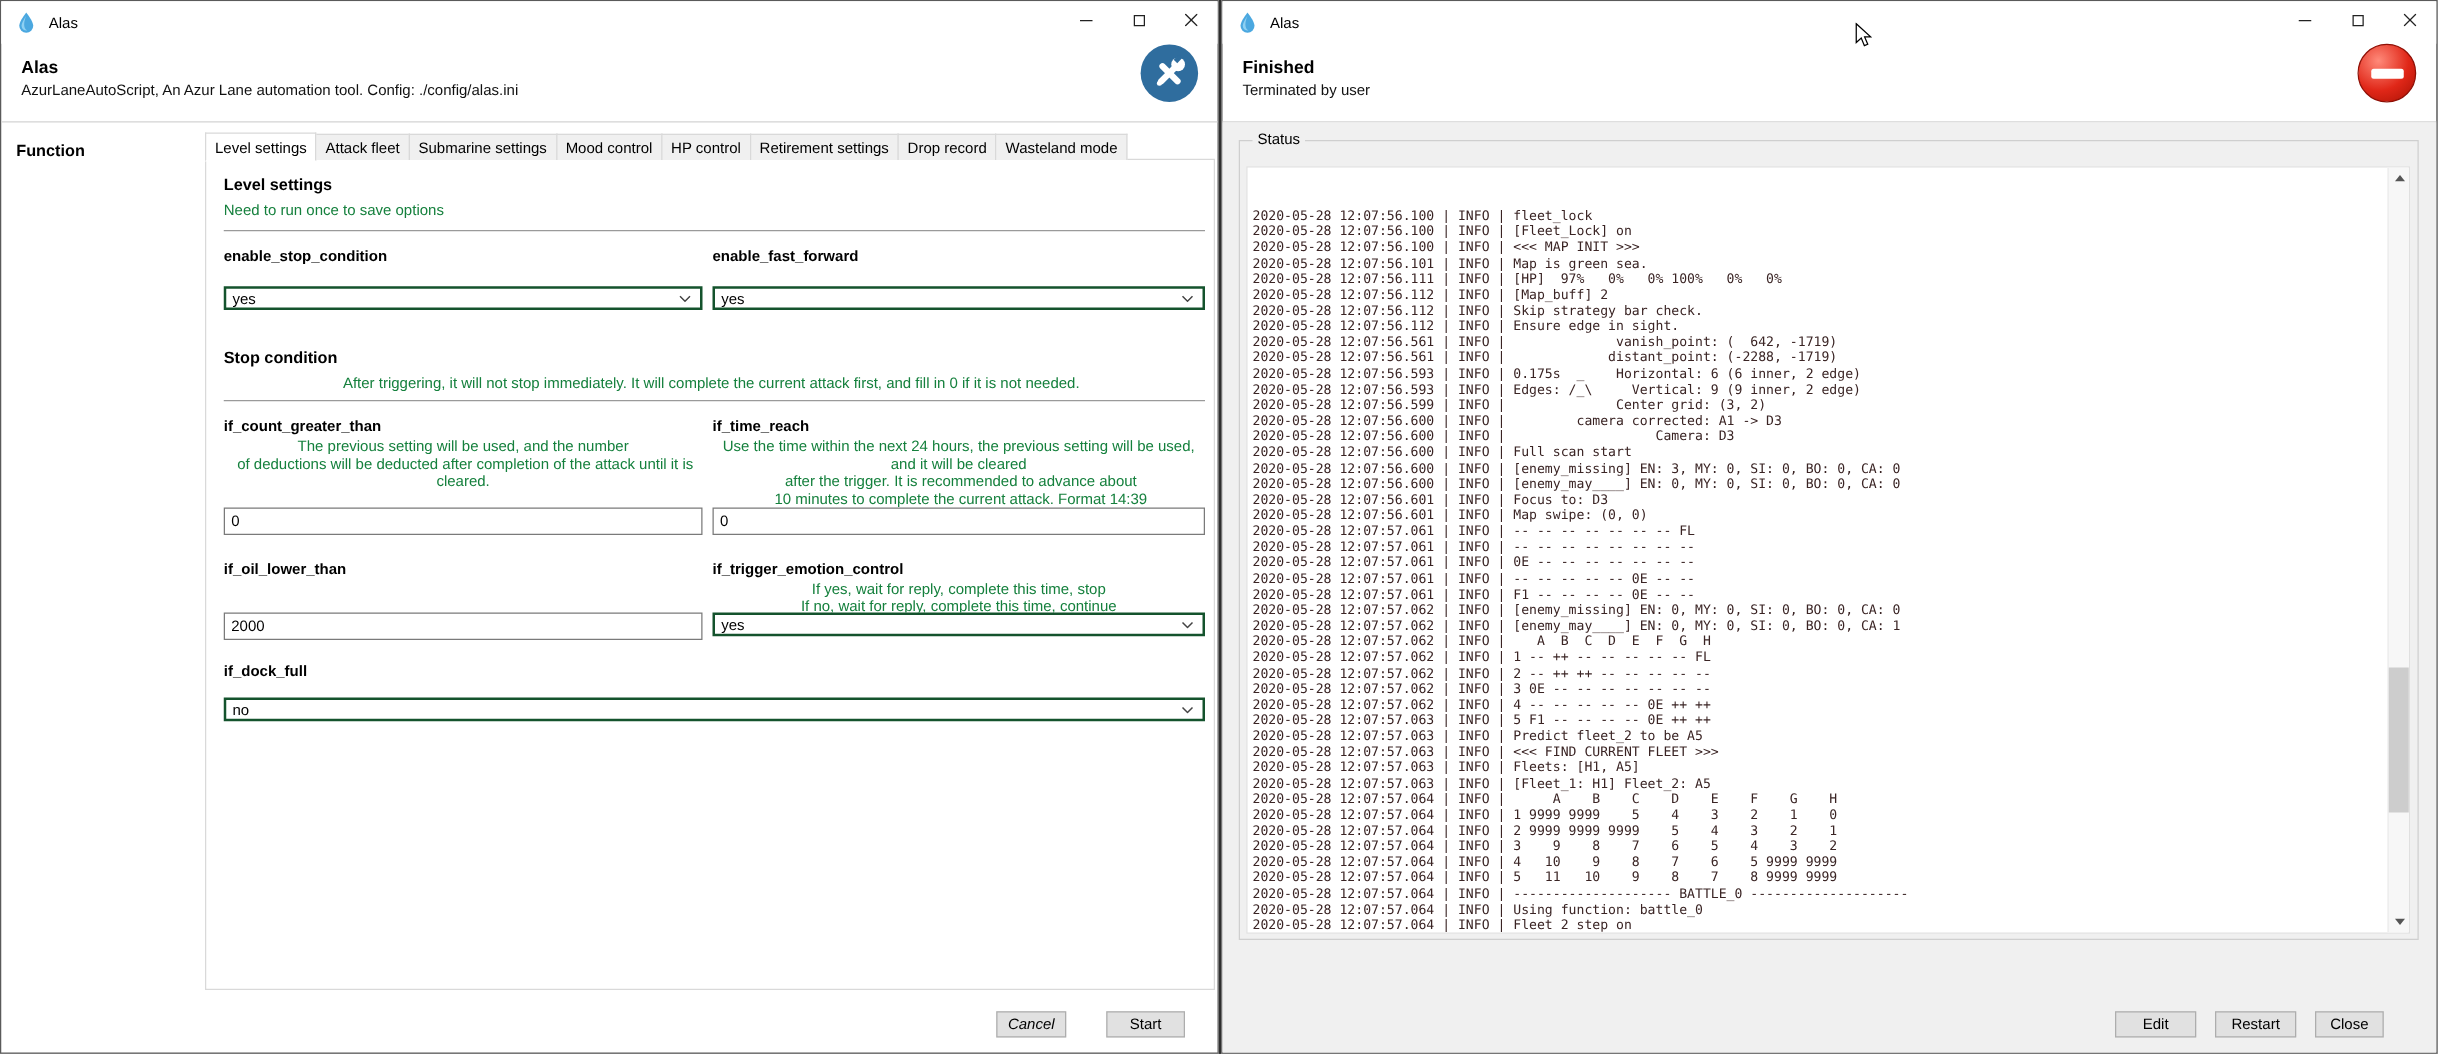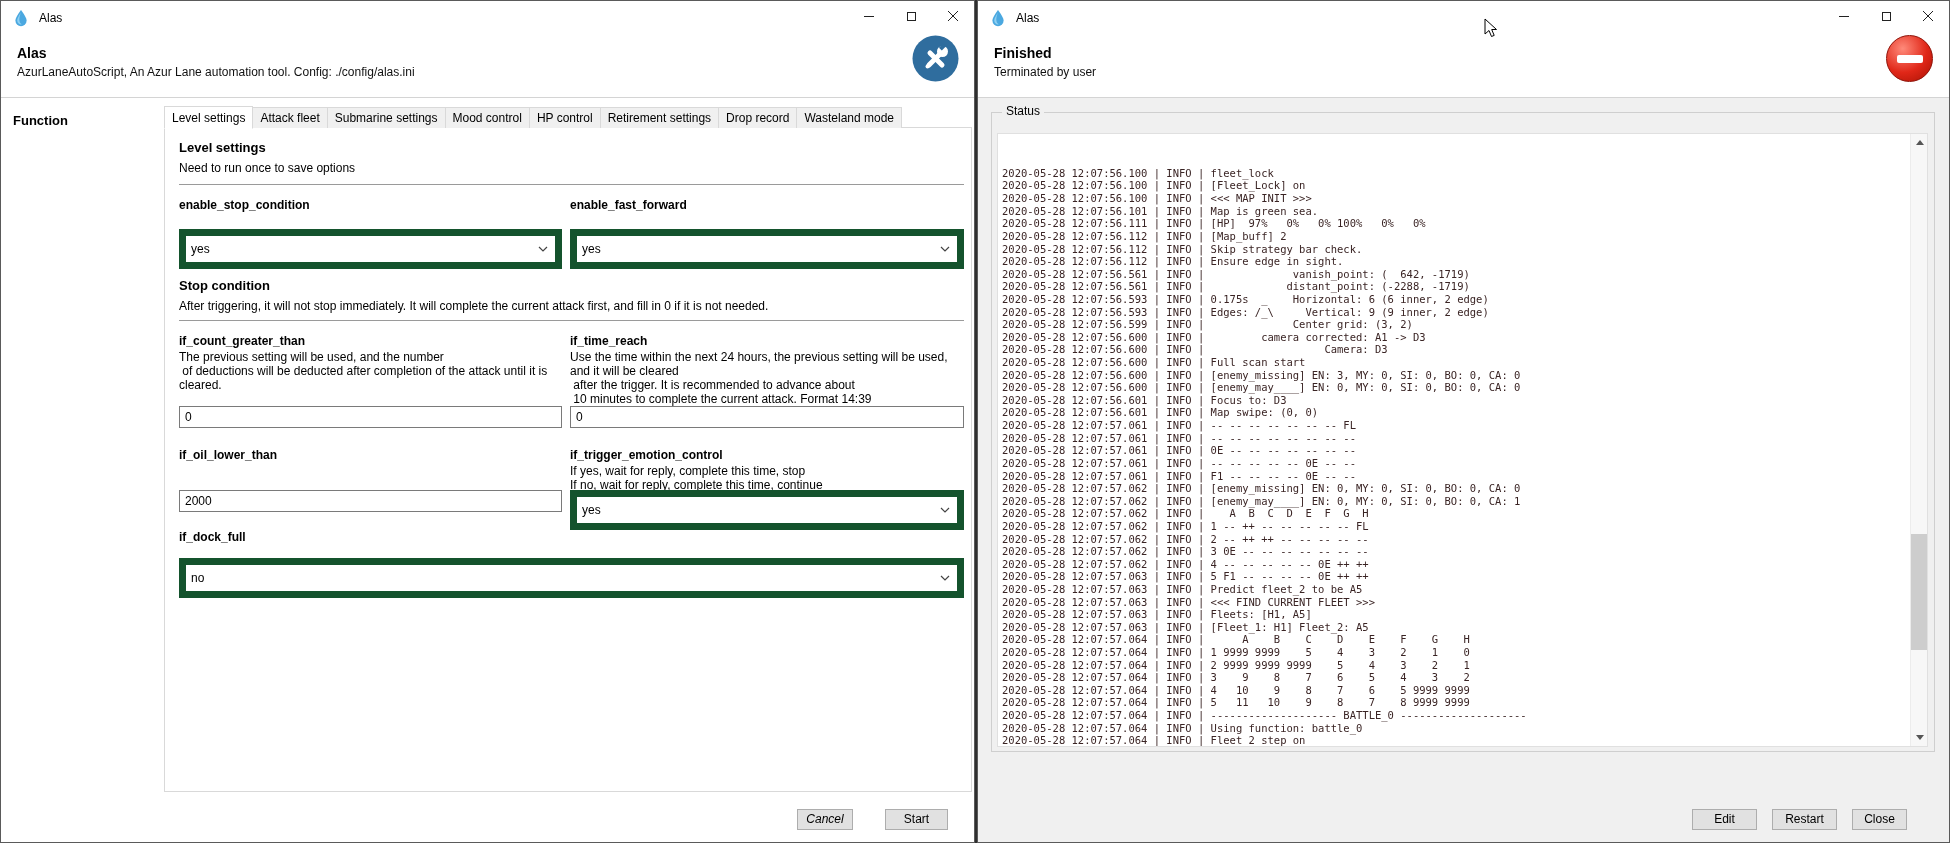--- a/index.html
+++ b/index.html
@@ -36,26 +36,26 @@
   
   .tabbar { position:absolute; left:163px; top:104px; display:flex; align-items:flex-end; height:23px; z-index:2; }
   .tab { background:#f0f0f0; border:1px solid #d9d9d9; border-bottom:none; padding:3px 7px 4px 7px;
     font-size:12px; margin-right:-1px; height:21px; }
   .tab.active { background:#fff; height:23px; padding-top:4px; border-bottom:1px solid #fff; margin-bottom:-1px; position:relative; z-index:3; }
   .tab-panel { position:absolute; left:163px; top:126px; width:808px; height:665px;
     background:#fff; border:1px solid #d9d9d9; }
 
   .fld-label { position:absolute; font-weight:bold; font-size:12px; }
   .sec-heading { position:absolute; font-weight:bold; font-size:13px; }
-  .sec-desc, .fld-desc { position:absolute; font-size:12px; color:#000000; white-space:pre-wrap; line-height:14px; }
+  .sec-desc, .fld-desc { position:absolute; font-size:12px; color:#15803d; white-space:pre-wrap; line-height:14px;text-align:center; }
   .hline { position:absolute; left:14px; width:785px; border-top:1px solid #9a9a9a; }
 
   .textbox { position:absolute; height:22px; border:1px solid #7a7a7a; background:#fff;
     font-family:"Liberation Sans","DejaVu Sans",sans-serif; font-size:12px; padding:0 5px; color:#000; }
-  .combo { position:absolute; height:40px; border:7px solid #14532d; background:#fff;
+  .combo { position:absolute; height:19px; border:2px solid #14532d; background:#fff;
     display:flex; align-items:center; padding:0 5px; font-size:12px; }
   .combo .chev { margin-left:auto; display:flex; align-items:center; padding-right:2px; }
 
   .push-btn { position:absolute; height:21px; background:#e1e1e1; border:1px solid #adadad;
     font-size:12px; font-family:"Liberation Sans","DejaVu Sans",sans-serif; text-align:center; line-height:19px; }
 
   
   .right-body { position:absolute; left:0; right:0; top:97px; bottom:0; background:#f0f0f0; }
   .groupbox { position:absolute; left:13px; top:14px; width:944px; height:640px; border:1px solid #cfcfcf; }
   .groupbox-label { position:absolute; top:-9px; left:10px; background:#f0f0f0; padding:0 4px; font-size:12px; }

